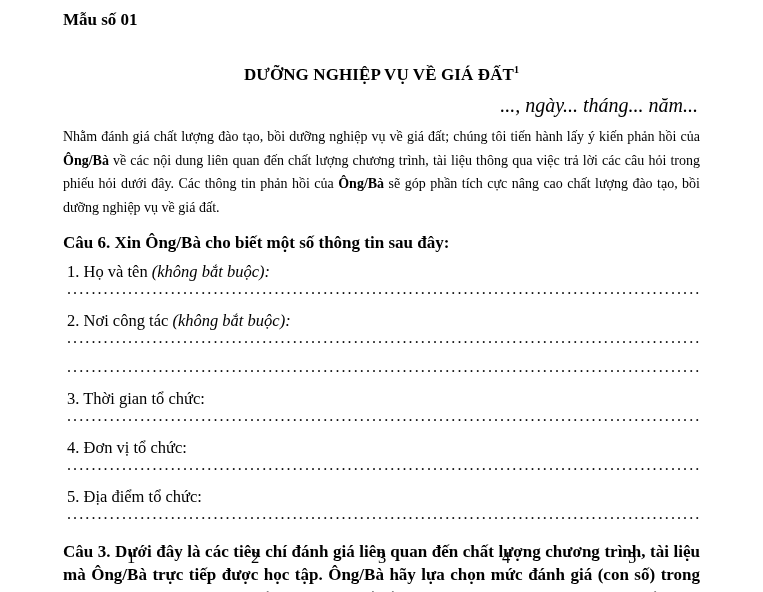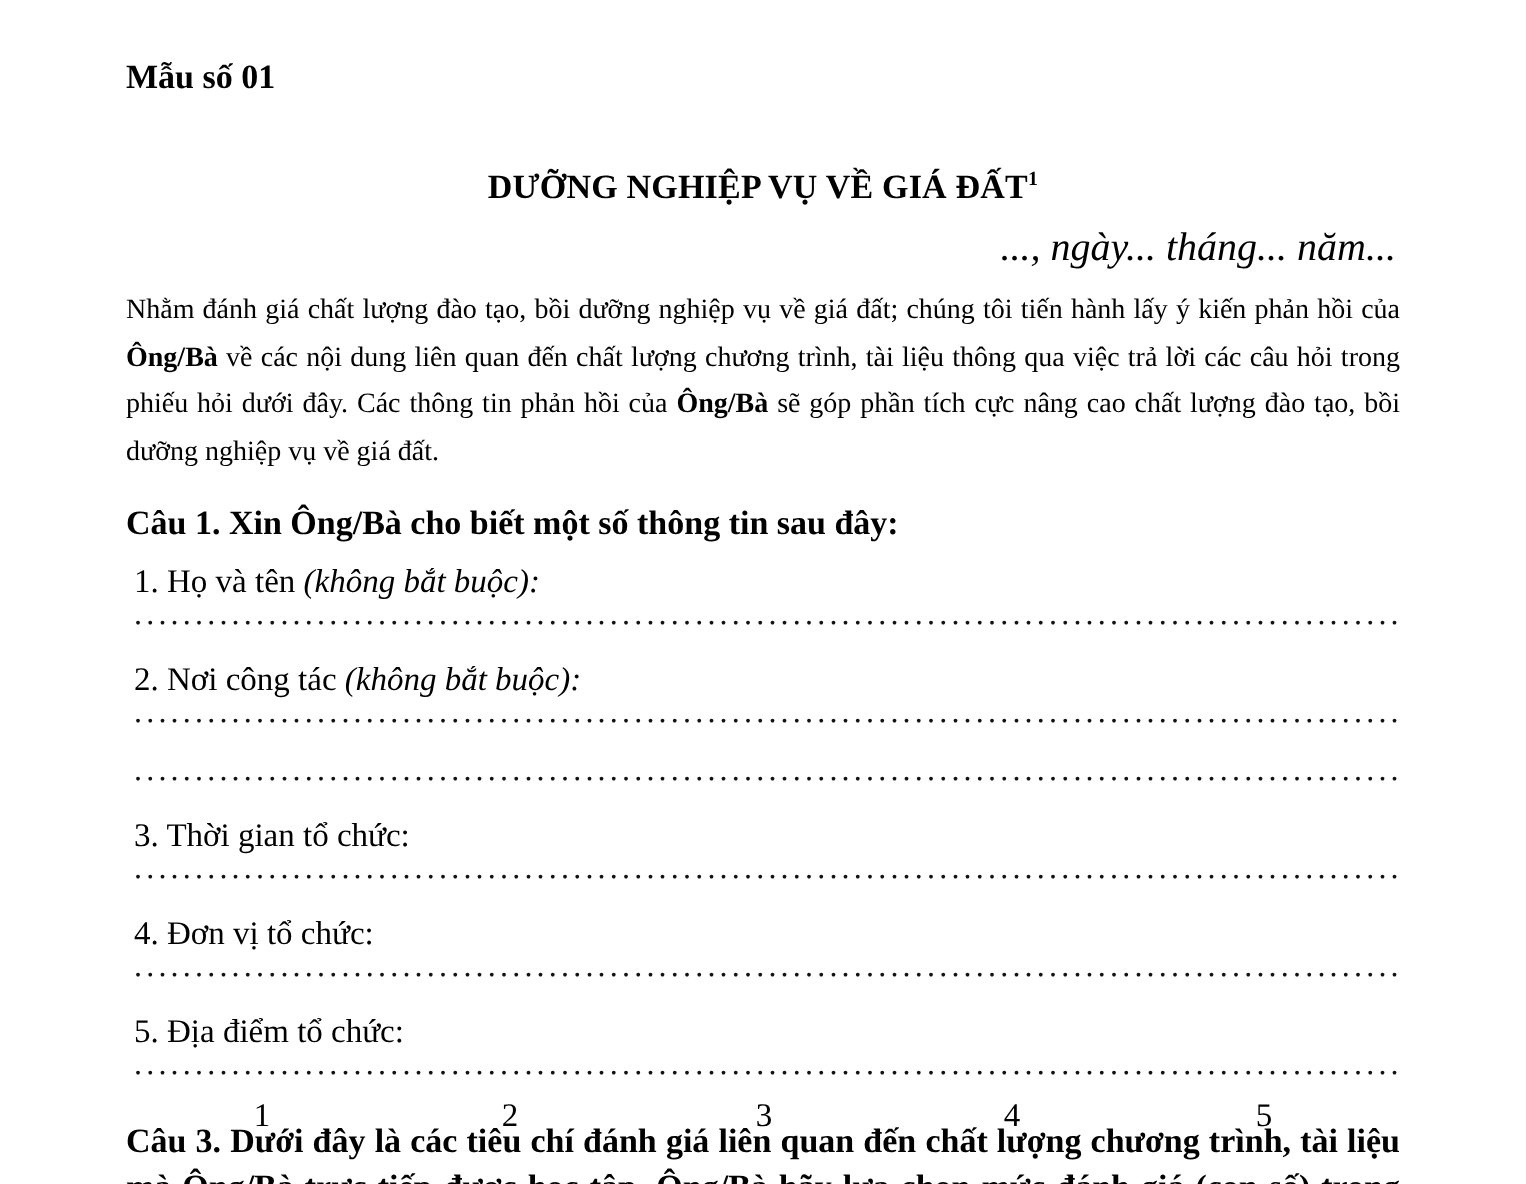--- a/index.html
+++ b/index.html
@@ -13,21 +13,21 @@
     overflow: hidden;
     font-family: "Liberation Serif", "DejaVu Serif", serif;
     color: #000000;
     -webkit-font-smoothing: antialiased;
   }
   .page {
     position: relative;
     width: 763px;
     height: 444px;
     box-sizing: border-box;
-    padding: 29px 63px 0 63px;
+    padding: 10px 63px 0 63px;
   }
   .content {
     width: 637px;
   }
 
   
   .form-code {
     font-weight: bold;
     font-size: 17px;
     line-height: 20px;
@@ -168,21 +168,21 @@
 
     <div class="doc-title">
       <br>
       <span>DƯỠNG NGHIỆP VỤ VỀ GIÁ ĐẤT</span><sup>1</sup>
     </div>
 
     <div class="date-line">..., ngày... tháng... năm...</div>
 
     <p class="intro"><span>Nhằm đánh giá chất lượng đào tạo, bồi dưỡng nghiệp vụ về giá đất; chúng tôi tiến hành lấy ý kiến phản hồi của </span><b>Ông/Bà</b><span> về các nội dung liên quan đến chất lượng chương trình, tài liệu thông qua việc trả lời các câu hỏi trong phiếu hỏi dưới đây. Các thông tin phản hồi của </span><b>Ông/Bà</b><span> sẽ góp phần tích cực nâng cao chất lượng đào tạo, bồi dưỡng nghiệp vụ về giá đất.</span></p>
 
-    <div class="q-heading">Câu 1. Xin Ông/Bà cho biết một số thông tin sau đây:</div>
+    <div class="q-heading">Câu 6. Xin Ông/Bà cho biết một số thông tin sau đây:</div>
 
     <div class="fields">
 
       <div class="field-row">
         <span class="field-label"><span>1.</span>
           <span>Họ và tên </span><span class="opt">(không bắt buộc):</span></span>
         <span class="leader">........................................................................................................</span>
       </div>
 
       <div class="field-row">

